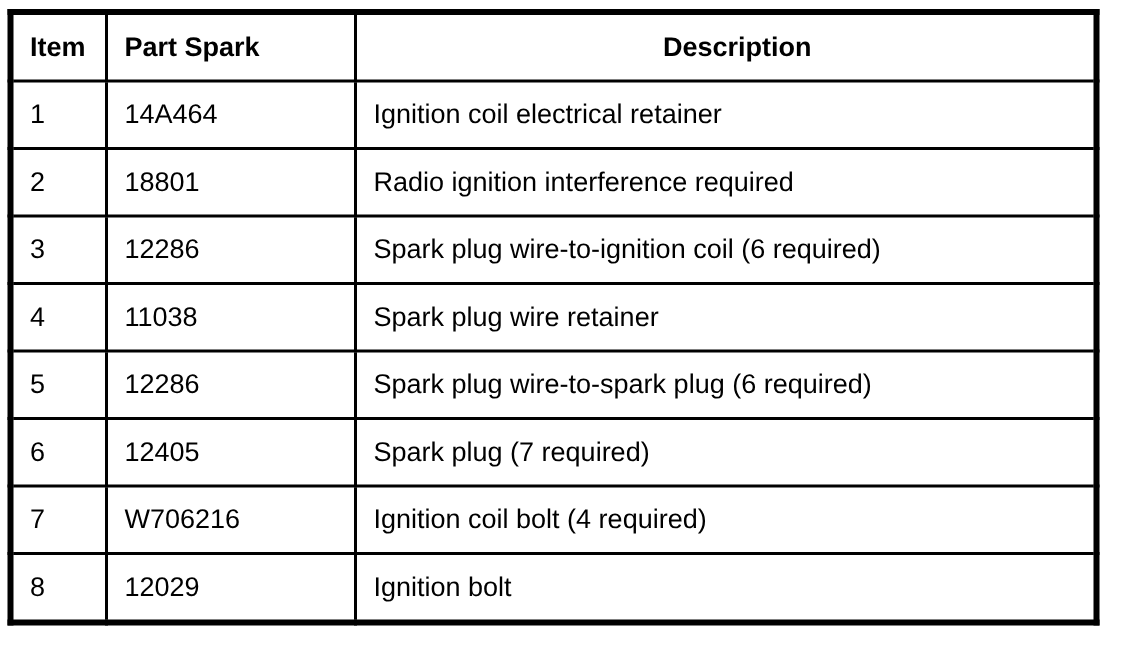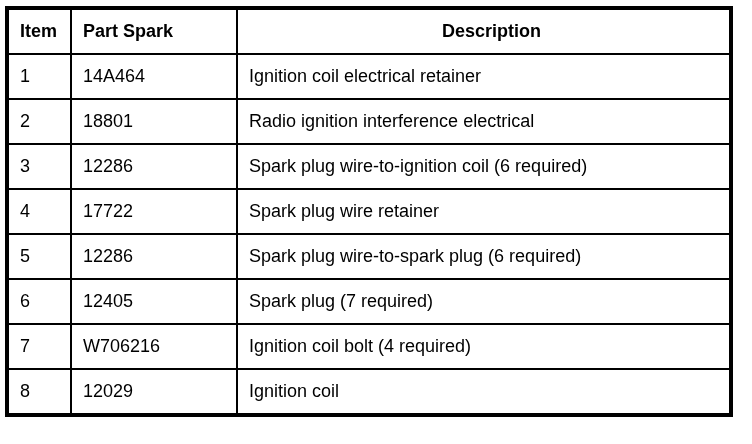--- a/index.html
+++ b/index.html
@@ -69,47 +69,47 @@
     </thead>
     <tbody>
         <tr>
           <td>1</td>
           <td>14A464</td>
           <td>Ignition coil electrical retainer</td>
         </tr>
         <tr>
           <td>2</td>
           <td>18801</td>
-          <td>Radio ignition interference electrical</td>
+          <td>Radio ignition interference required</td>
         </tr>
         <tr>
           <td>3</td>
           <td>12286</td>
           <td>Spark plug wire-to-ignition coil (6 required)</td>
         </tr>
         <tr>
           <td>4</td>
-          <td>17722</td>
+          <td>11038</td>
           <td>Spark plug wire retainer</td>
         </tr>
         <tr>
           <td>5</td>
           <td>12286</td>
           <td>Spark plug wire-to-spark plug (6 required)</td>
         </tr>
         <tr>
           <td>6</td>
           <td>12405</td>
           <td>Spark plug (7 required)</td>
         </tr>
         <tr>
           <td>7</td>
           <td>W706216</td>
           <td>Ignition coil bolt (4 required)</td>
         </tr>
         <tr>
           <td>8</td>
           <td>12029</td>
-          <td>Ignition coil</td>
+          <td>Ignition bolt</td>
         </tr>
       </tbody>
   </table>
 </div>
 
 </body></html>

